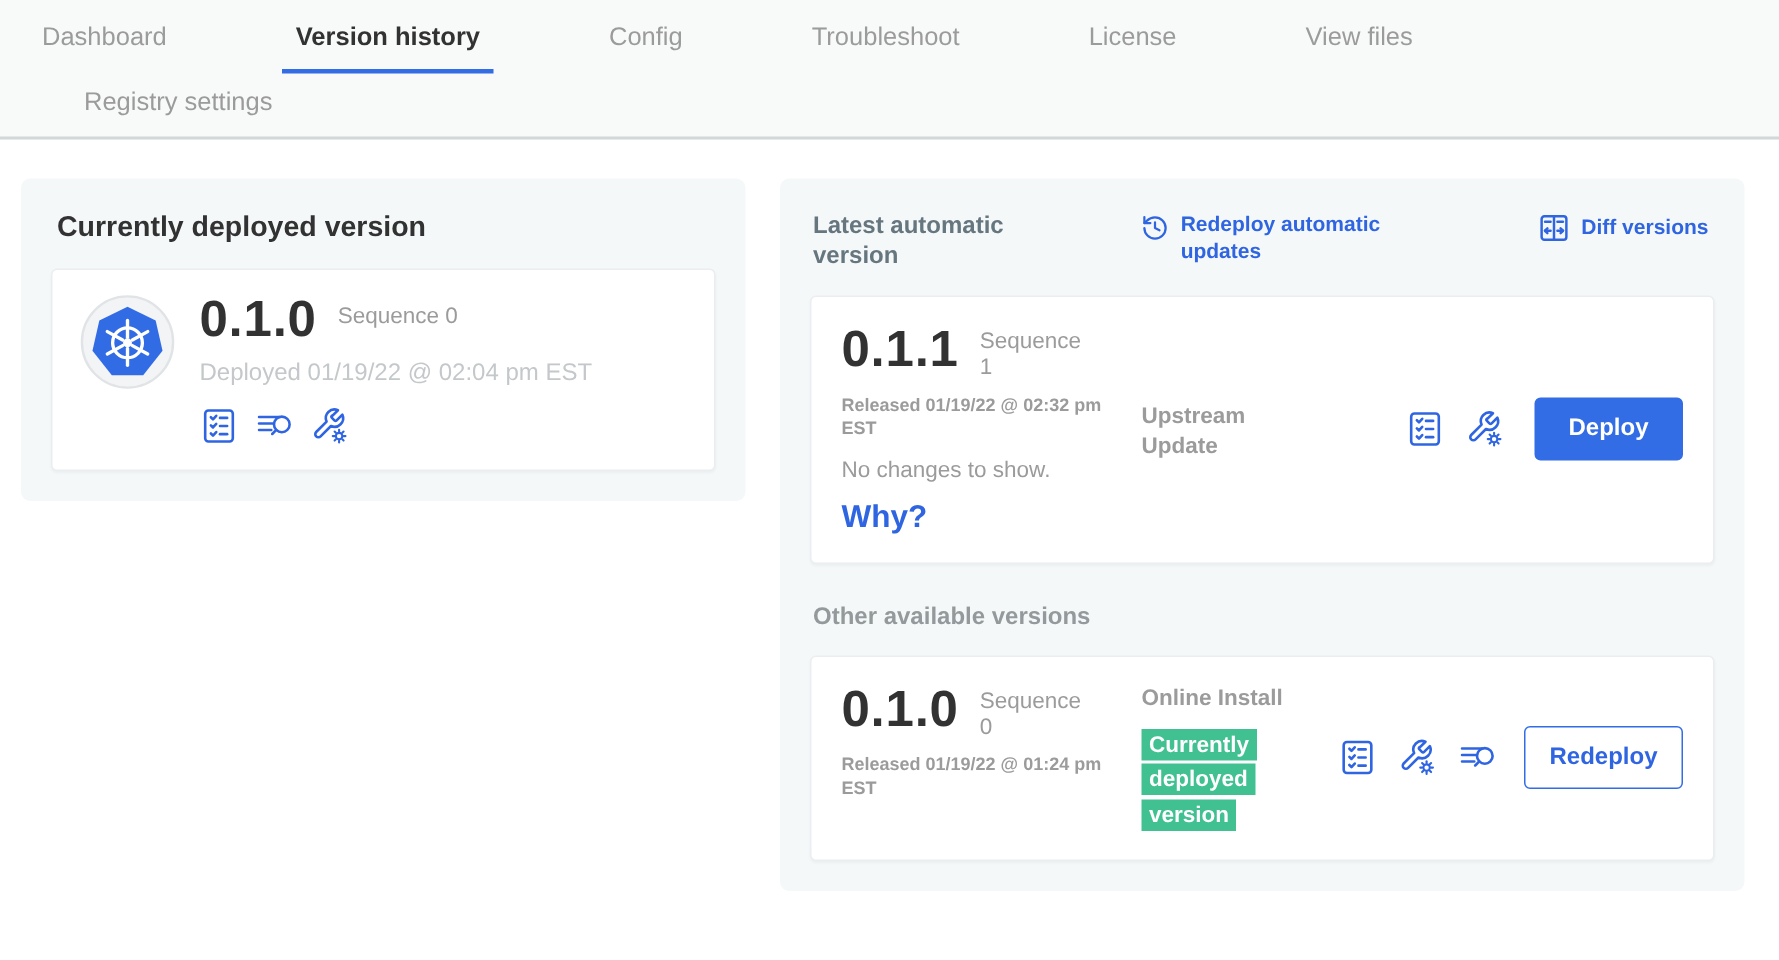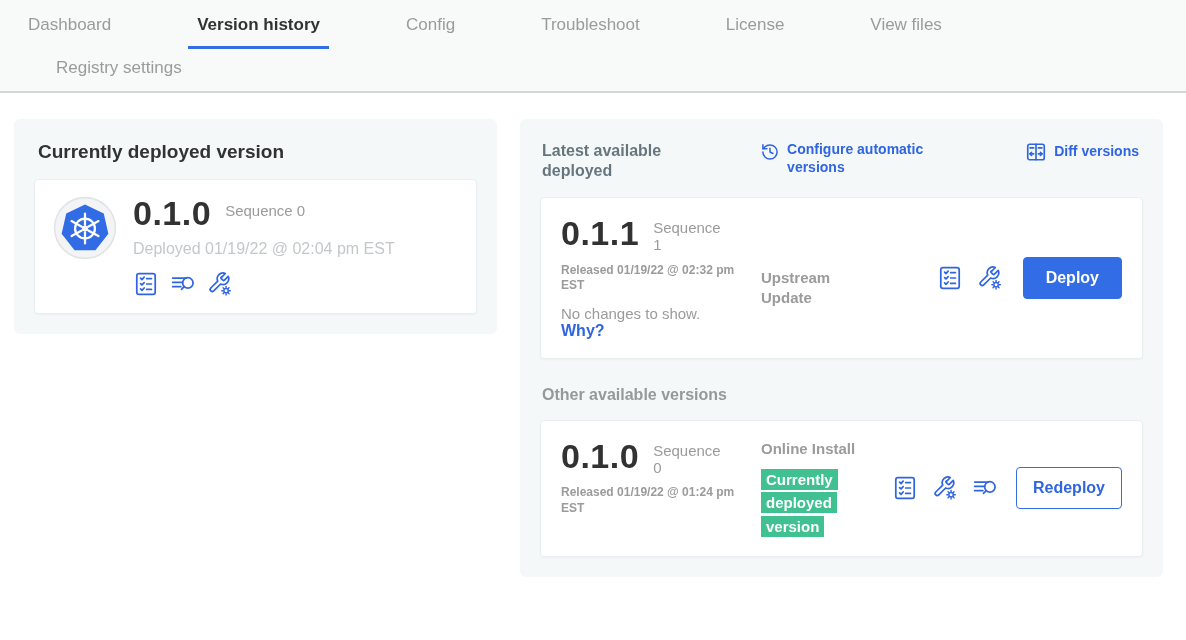--- a/index.html
+++ b/index.html
@@ -53,21 +53,21 @@
   .action-link svg.ic { width:20px; height:20px; flex:none; margin-top:1px; stroke-width:1.8; }
   .action-link .lbl-check  { width:80px; }
   .action-link .lbl-config { width:152px; }
   .action-link.al-diff { align-items:center; }
   .action-link.al-diff svg.ic { width:22px; height:22px; margin-top:0; }
 
   .version-card { margin-top:16px; padding:18px 20px; display:flex; align-items:flex-start; }
   .vc-main { width:200px; }
   .released { margin-top:9px; font-size:12px; font-weight:600; color:#9b9b9b; line-height:1.3; width:190px; }
   .no-changes { margin-top:11px; font-size:15px; color:#9b9b9b; }
-  .why-link { margin-top:0; display:inline-block; font-size:16px; font-weight:700; color:#2f65e1; cursor:pointer; }
+  .why-link { margin-top:11px; display:inline-block; font-size:21px; font-weight:700; color:#2f65e1; cursor:pointer; }
   .vc-source { width:104px; font-size:15px; font-weight:600; color:#9b9b9b; line-height:1.3; }
   .vc-source.offset { padding-top:52px; }
   .badge {
     display:inline; background:#41c191; color:#fff;
     font-size:15px; font-weight:700; line-height:1.55;
     padding:2px 5px;
     -webkit-box-decoration-break:clone; box-decoration-break:clone;
   }
   .badge-wrap { margin-top:10px; }
   .vc-actions { margin-left:auto; display:flex; align-items:center; gap:14px; color:#3065e2; align-self:center; }
@@ -188,26 +188,26 @@
           <svg class="ic">
               <use href="#i-wrench"></use>
             </svg>
         </div>
       </div>
     </div>
   </div>
 
   <div class="panel panel-right">
     <div class="latest-header">
-      <div class="latest-title">Latest available deployed</div>
+      <div class="latest-title">Latest automatic version</div>
       <a class="action-link">
         <svg class="ic">
             <use href="#i-schedule"></use>
           </svg>
-        <span class="lbl-config">Configure automatic versions</span>
+        <span class="lbl-config">Redeploy automatic updates</span>
       </a>
       <a class="action-link al-diff">
         <svg class="ic">
             <use href="#i-diff"></use>
           </svg>
         <span>Diff versions</span>
       </a>
     </div>
 
     <div class="white-card version-card">

